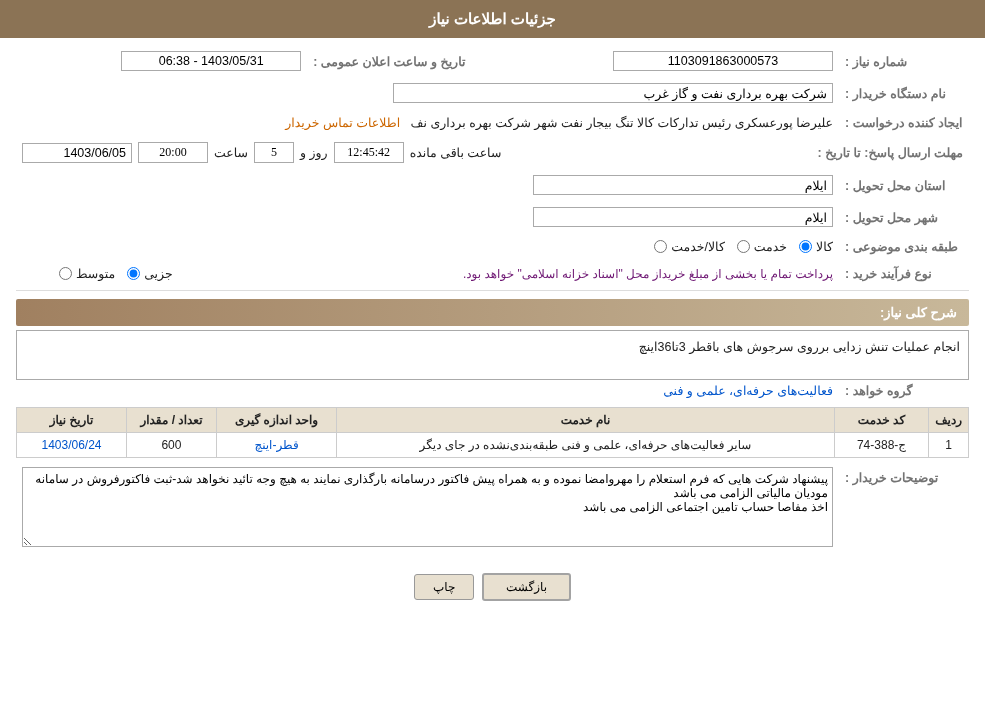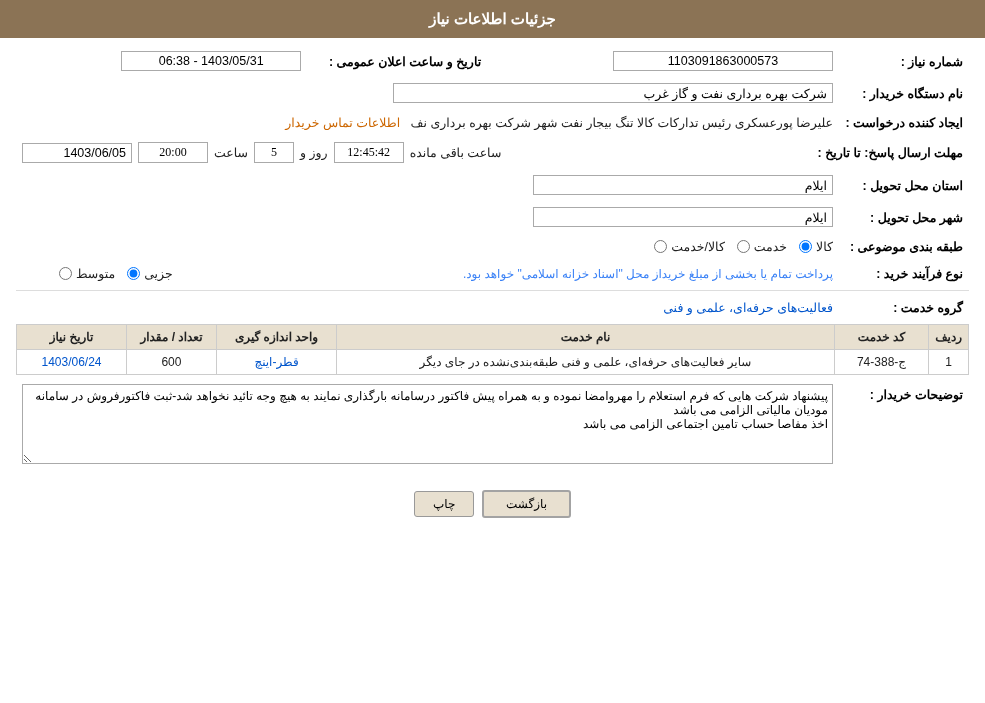--- a/index.html
+++ b/index.html
@@ -32,25 +32,25 @@
       width: 100%;
       border-collapse: collapse;
       margin-bottom: 6px;
     }
     .info-table td {
       padding: 3px 6px;
       vertical-align: middle;
       font-size: 12.5px;
     }
     .label-cell {
-      color: #000000;
+      color: #737373;
       font-weight: bold;
       white-space: nowrap;
       width: 130px;
-      text-align: right;
+      text-align: left;
     }
     .value-cell {
       text-align: right;
     }
     .input-box {
       border: 1px solid #aaa;
       background: #fff;
       padding: 2px 5px;
       font-family: Tahoma, Arial, sans-serif;
       font-size: 12.5px;
@@ -284,48 +284,54 @@
       </tr>
     </tbody>
       </table>
 
     <table class="info-table">
       <tbody>
           <tr>
         <td class="label-cell">نوع فرآیند خرید :</td>
         <td class="value-cell">
           <div style="display:flex;flex-direction:row;align-items:center;gap:16px;">
-            <div style="font-size:12px;color:#3b82f6;flex:1;text-align:right;">پرداخت تمام یا بخشی از مبلغ خریداز محل "اسناد خزانه اسلامی" خواهد بود.</div>
+            <div style="font-size:12px;color:#701a75;flex:1;text-align:right;">پرداخت تمام یا بخشی از مبلغ خریداز محل "اسناد خزانه اسلامی" خواهد بود.</div>
             <div class="radio-group">
               <label class="radio-item">
                 <span>متوسط</span>
                 <input type="radio" name="farayand" style="">
               </label>
               <label class="radio-item">
                 <span>جزیی</span>
                 <input type="radio" name="farayand" checked="" style="">
               </label>
             </div>
           </div>
         </td>
         <td></td>
             <td></td>
       </tr>
     </tbody>
       </table>
 
     <hr class="divider-line">
 
-
-
-
-    <table class="info-table">
-      <tbody>
-          <tr>
-        <td class="label-cell">گروه خدمت :</td>
+    <div class="section-header">
+      <span>شرح کلی نیاز:</span>
+    </div>
+
+    <div class="description-box">
+      <span>انجام عملیات تنش زدایی برروی سرجوش های باقطر 3تا36اینچ</span>
+    </div>
+
+
+    <table class="info-table">
+      <tbody>
+          <tr>
+        <td class="label-cell">گروه خواهد :</td>
         <td class="value-cell">
           <a href="#" class="link-text">فعالیت‌های حرفه‌ای، علمی و فنی</a>
         </td>
       </tr>
     </tbody>
       </table>
 
     <table class="data-table">
       <thead>
         <tr>

